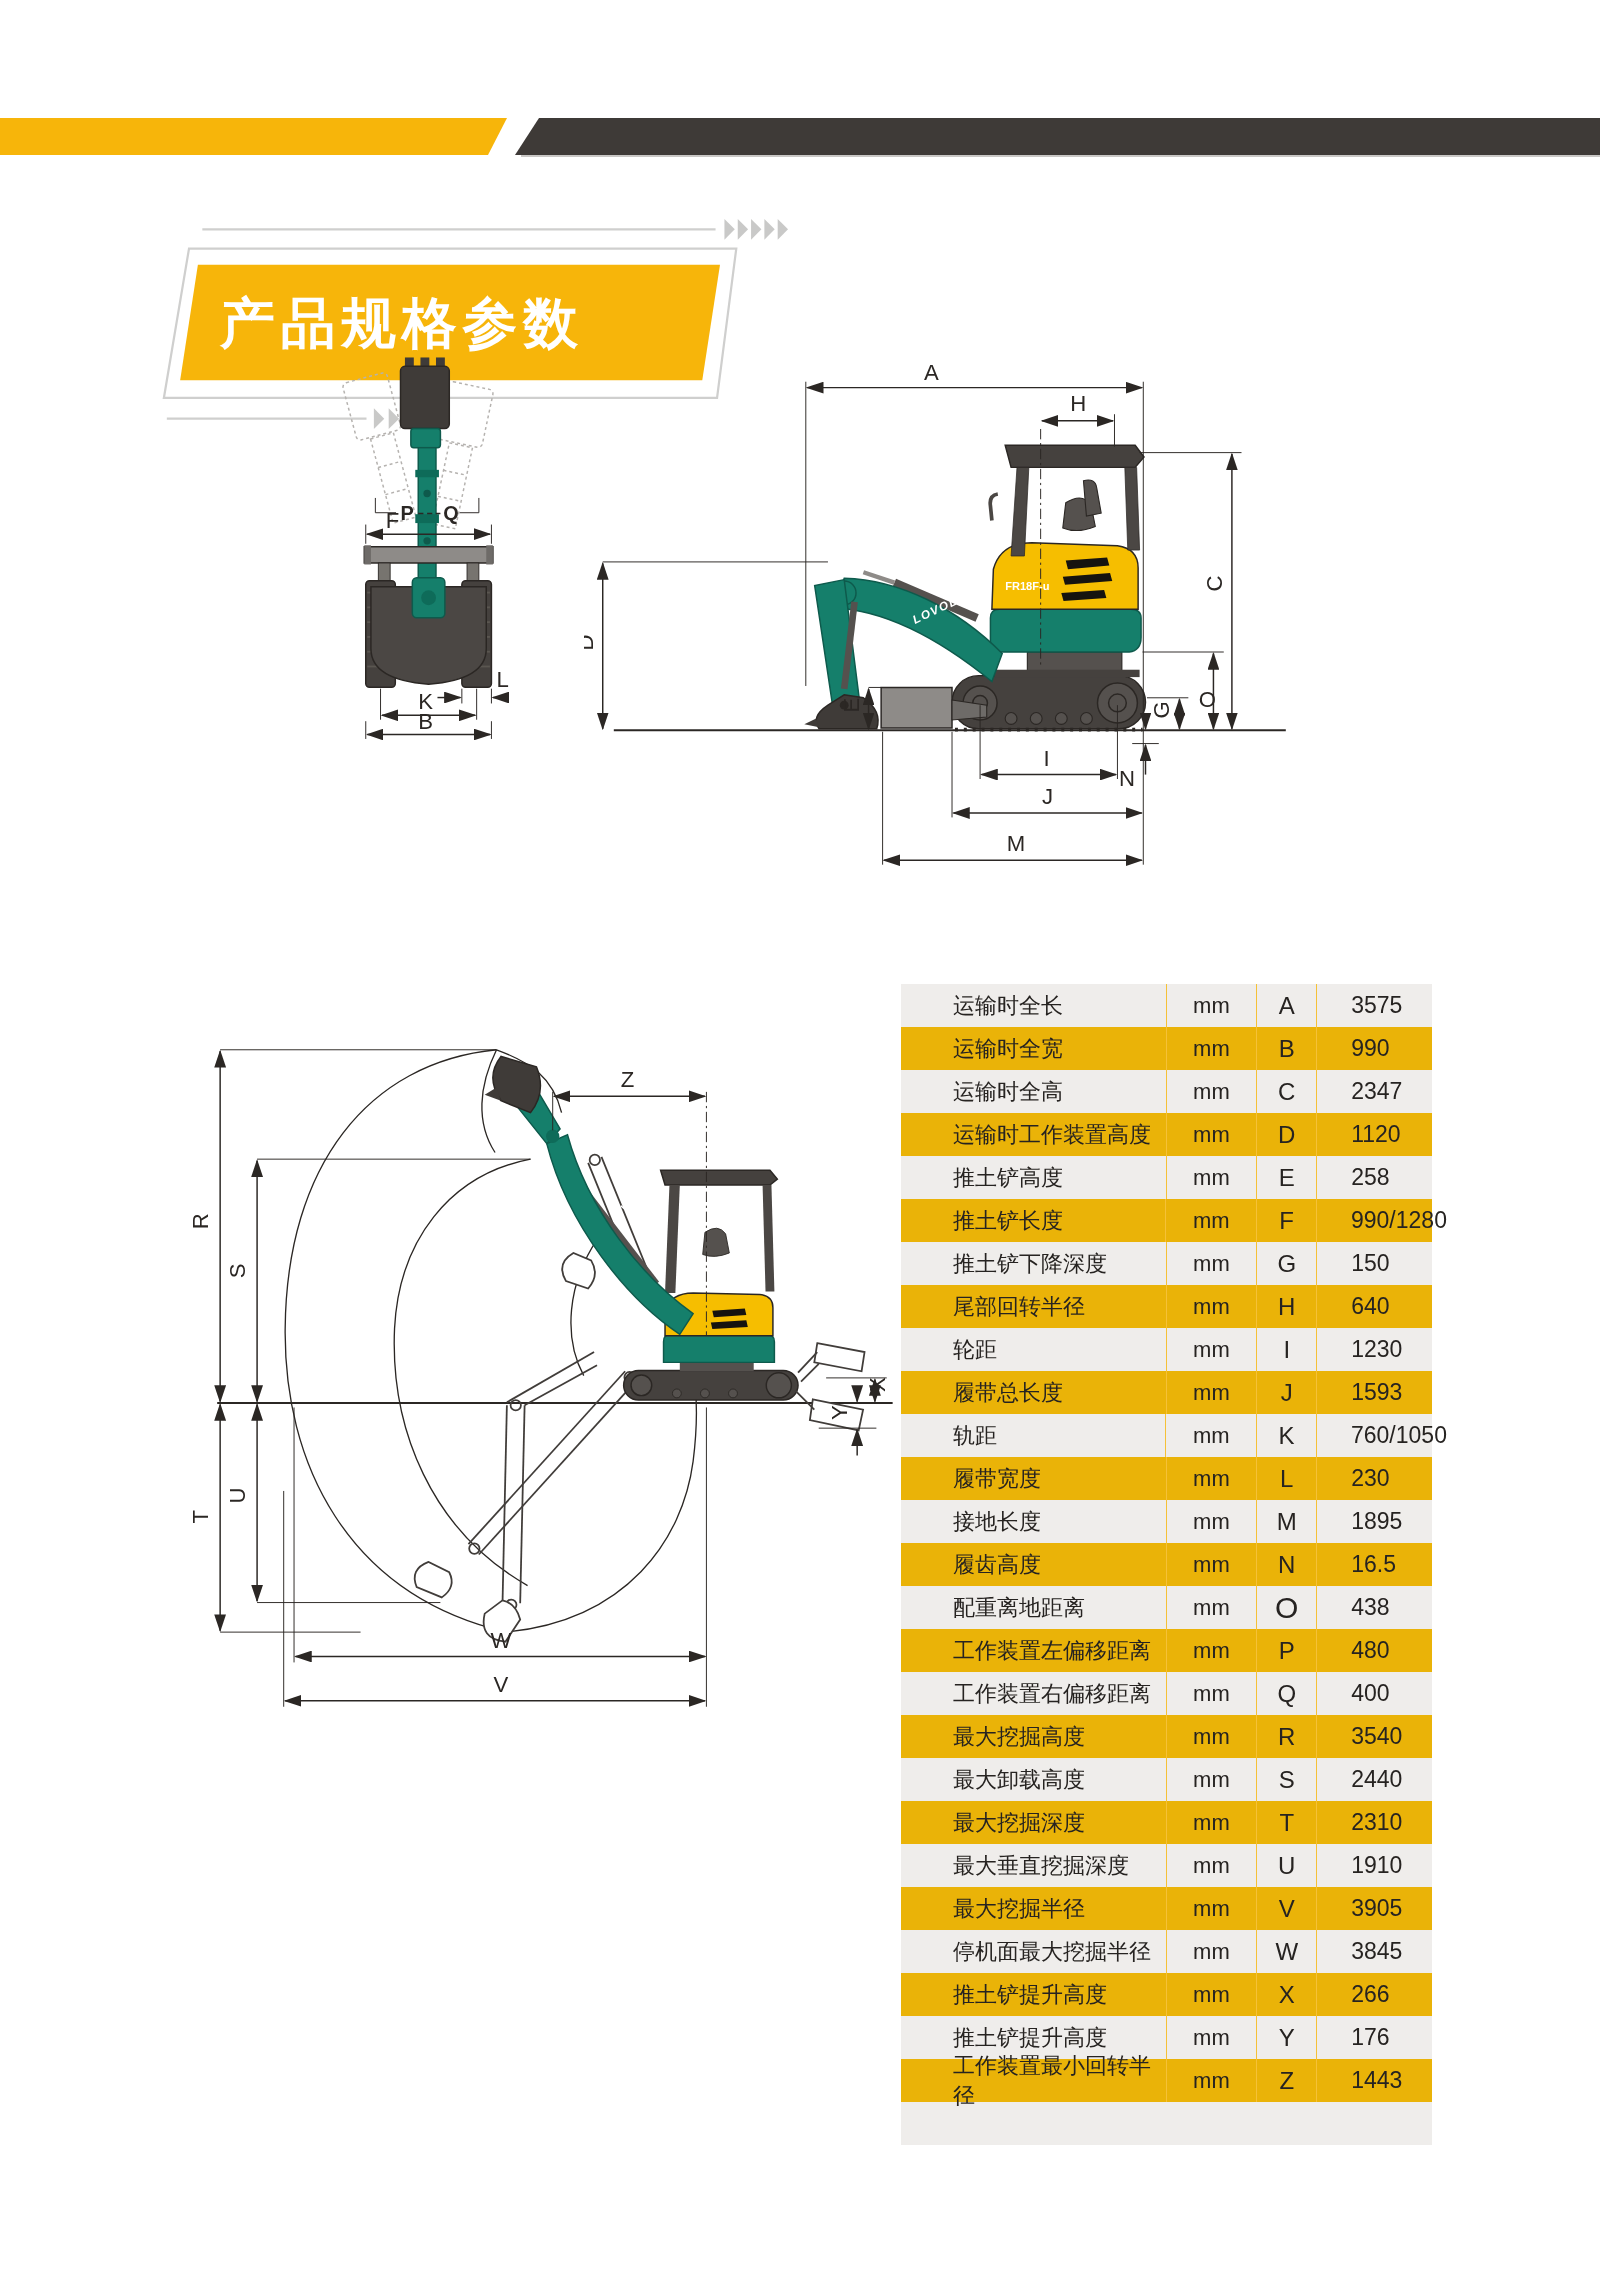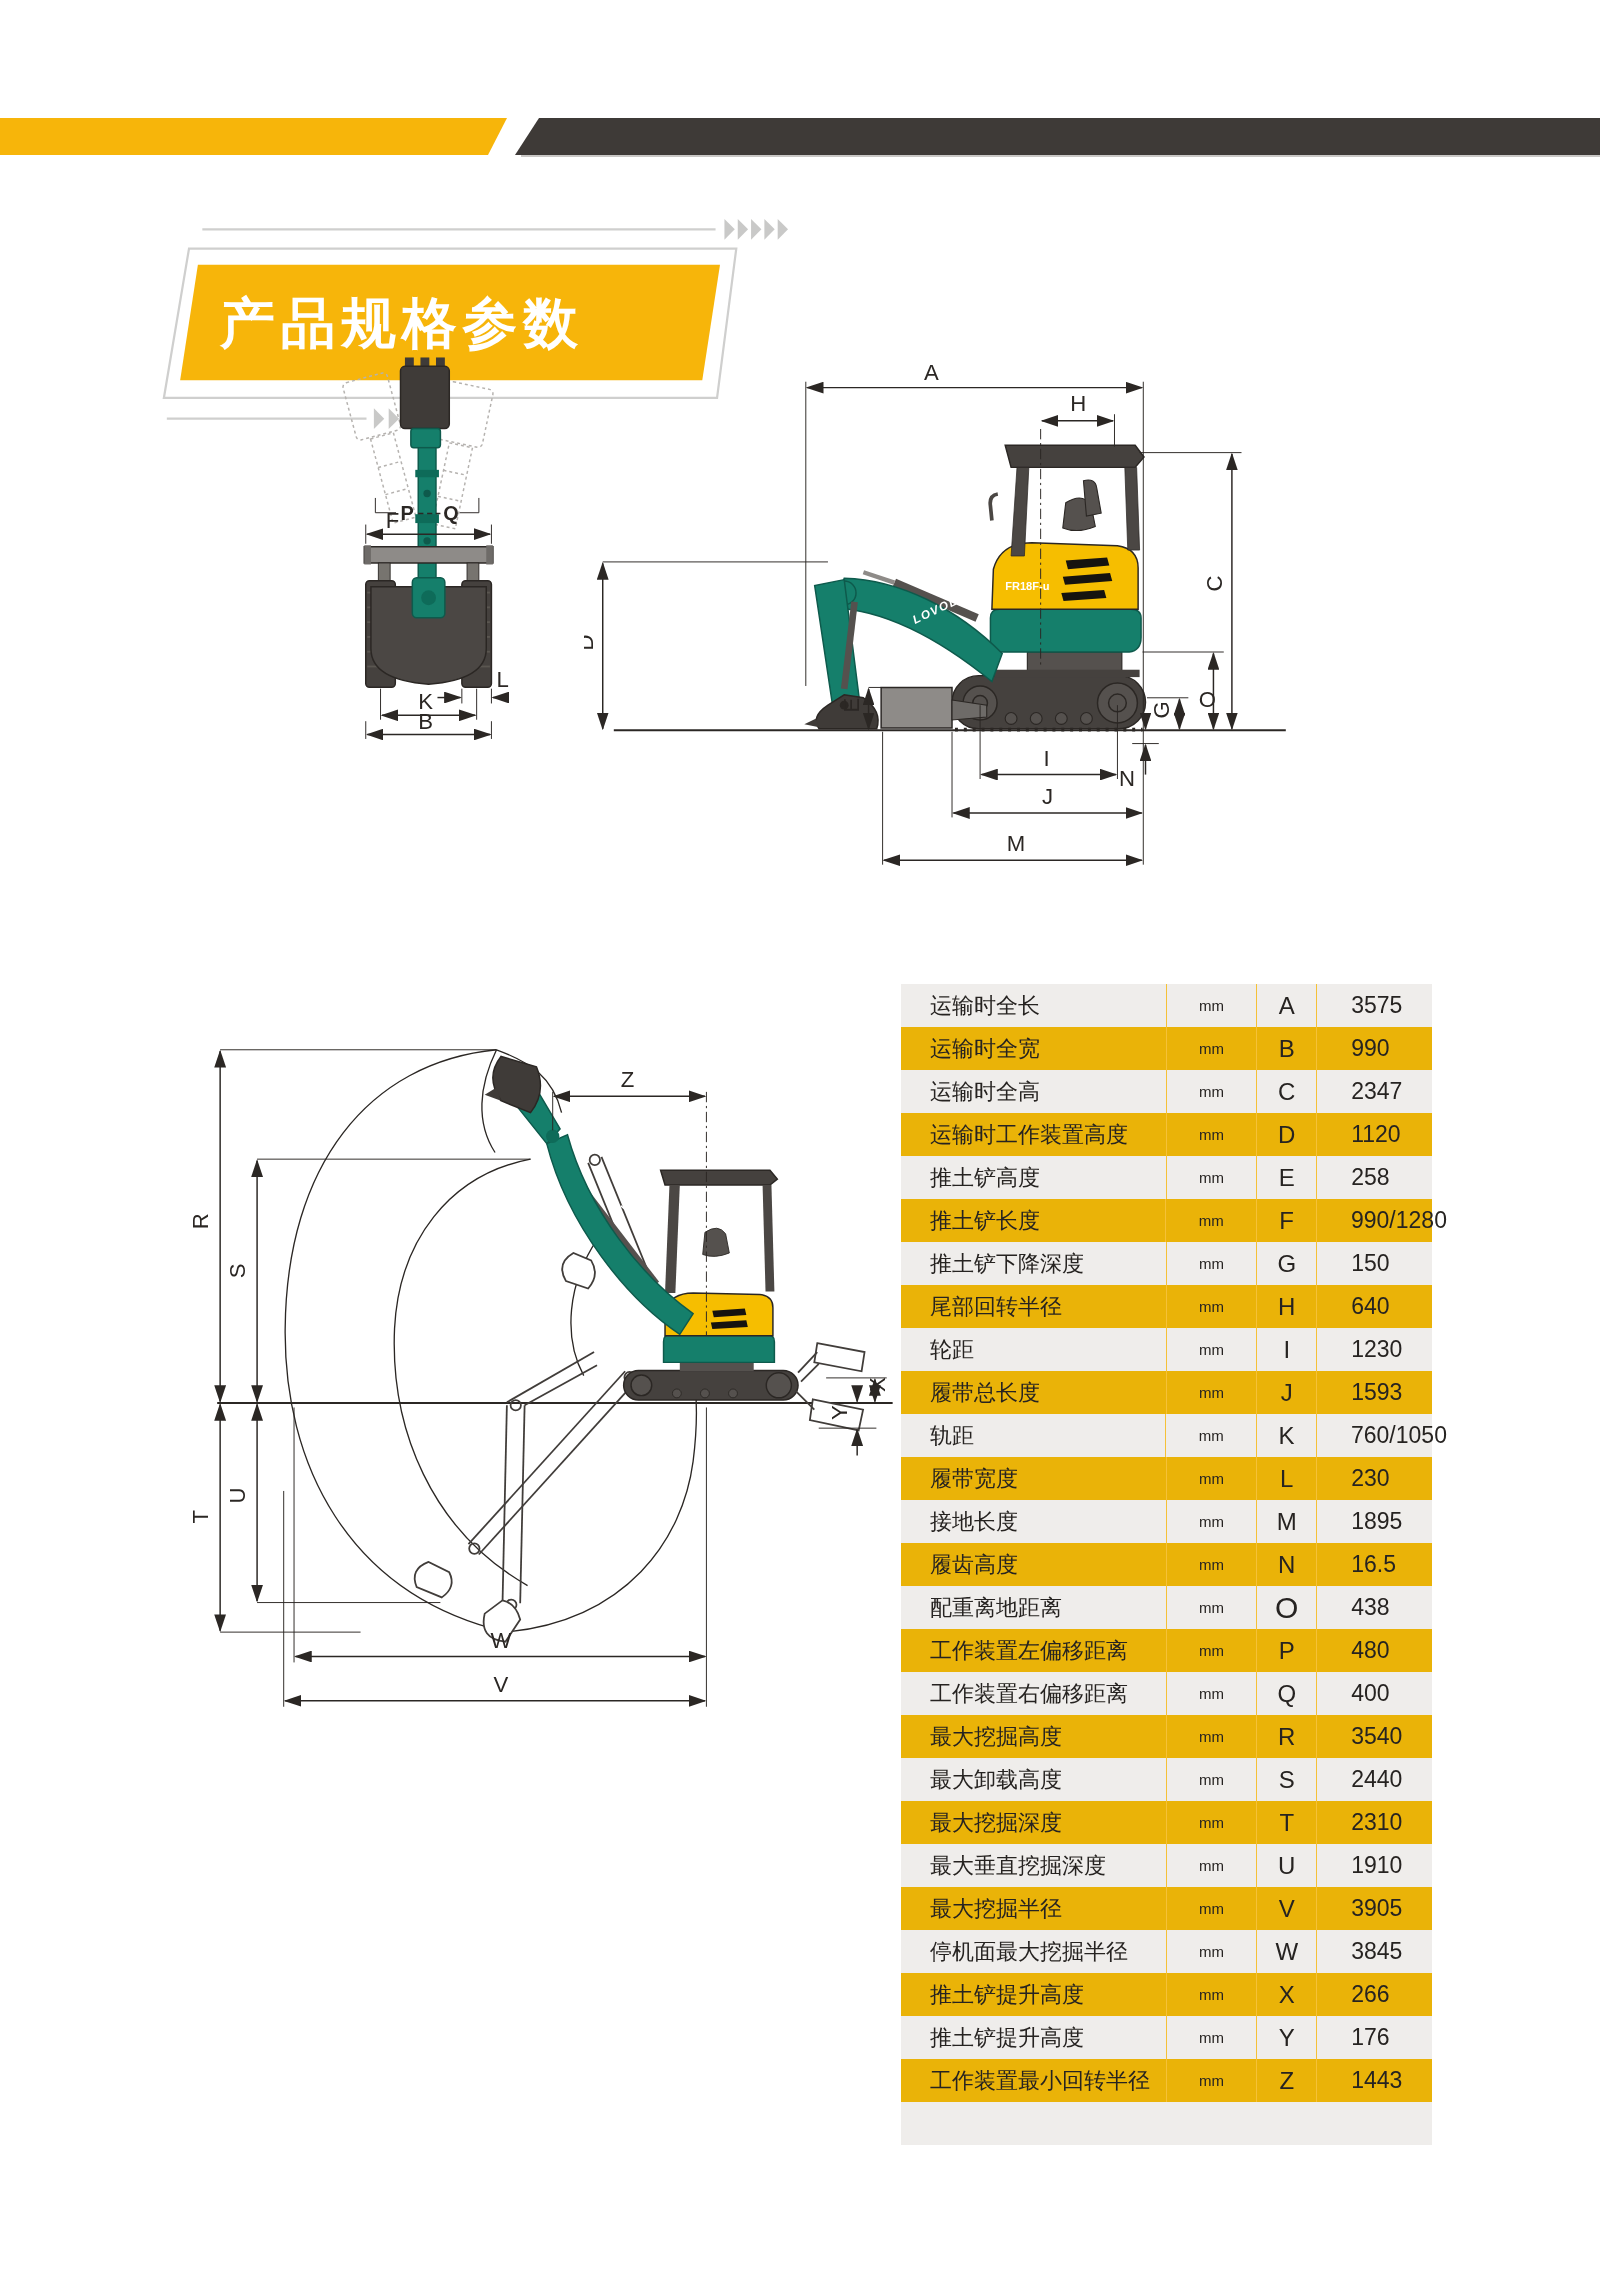--- a/index.html
+++ b/index.html
@@ -25,22 +25,22 @@
   svg .dlb{font-size:27px;font-weight:bold;fill:#2B2724;}
   svg .ghost{stroke:#B5B2AF;stroke-width:2;fill:none;stroke-dasharray:4 4;}
   svg .garc{stroke:#2B2724;stroke-width:1.8;fill:none;}
   svg .garm{stroke:#413D3A;stroke-width:2.4;fill:none;}
   svg .gfill{stroke:#413D3A;stroke-width:2.4;fill:#ffffff;}
   
   .spec-table{position:absolute;left:901px;top:984px;width:531px;}
   .t-row{display:flex;height:43px;align-items:center;background:#eab308;}
   .t-row:nth-child(odd){background:#EFEDEB;}
   .t-row .c{height:100%;display:flex;align-items:center;box-sizing:border-box;}
-  .c.label{width:265px;padding-left:29px;font-size:22px;}
-  .c.unit{width:91px;justify-content:center;font-size:15px;border-left:1.5px solid #F5C137;}
+  .c.label{width:265px;padding-left:52px;font-size:22px;}
+  .c.unit{width:91px;justify-content:center;font-size:22px;border-left:1.5px solid #F5C137;}
   .c.code{width:60px;justify-content:center;font-size:24px;border-left:1.5px solid #F5C137;}
   .c.code.big{font-size:30px;}
   .c.value{width:116px;padding-left:34px;font-size:23px;border-left:1.5px solid #F5C137;}
 </style>
 </head>
 <body>
 
 <div class="canvas">
 
   <div class="bar-yellow"></div>

